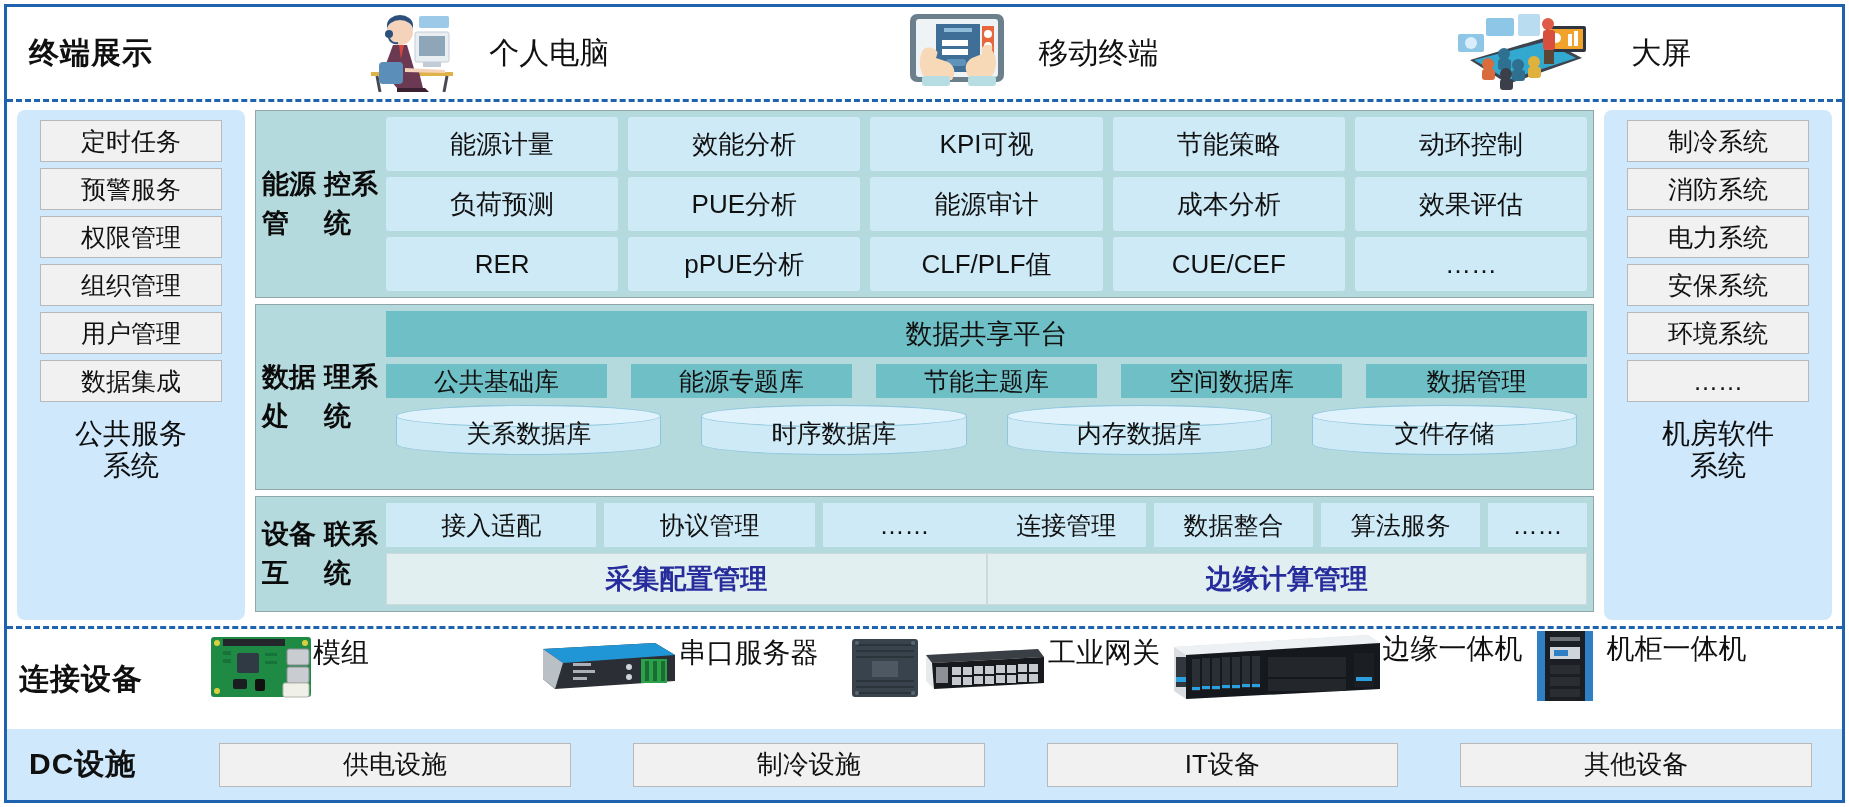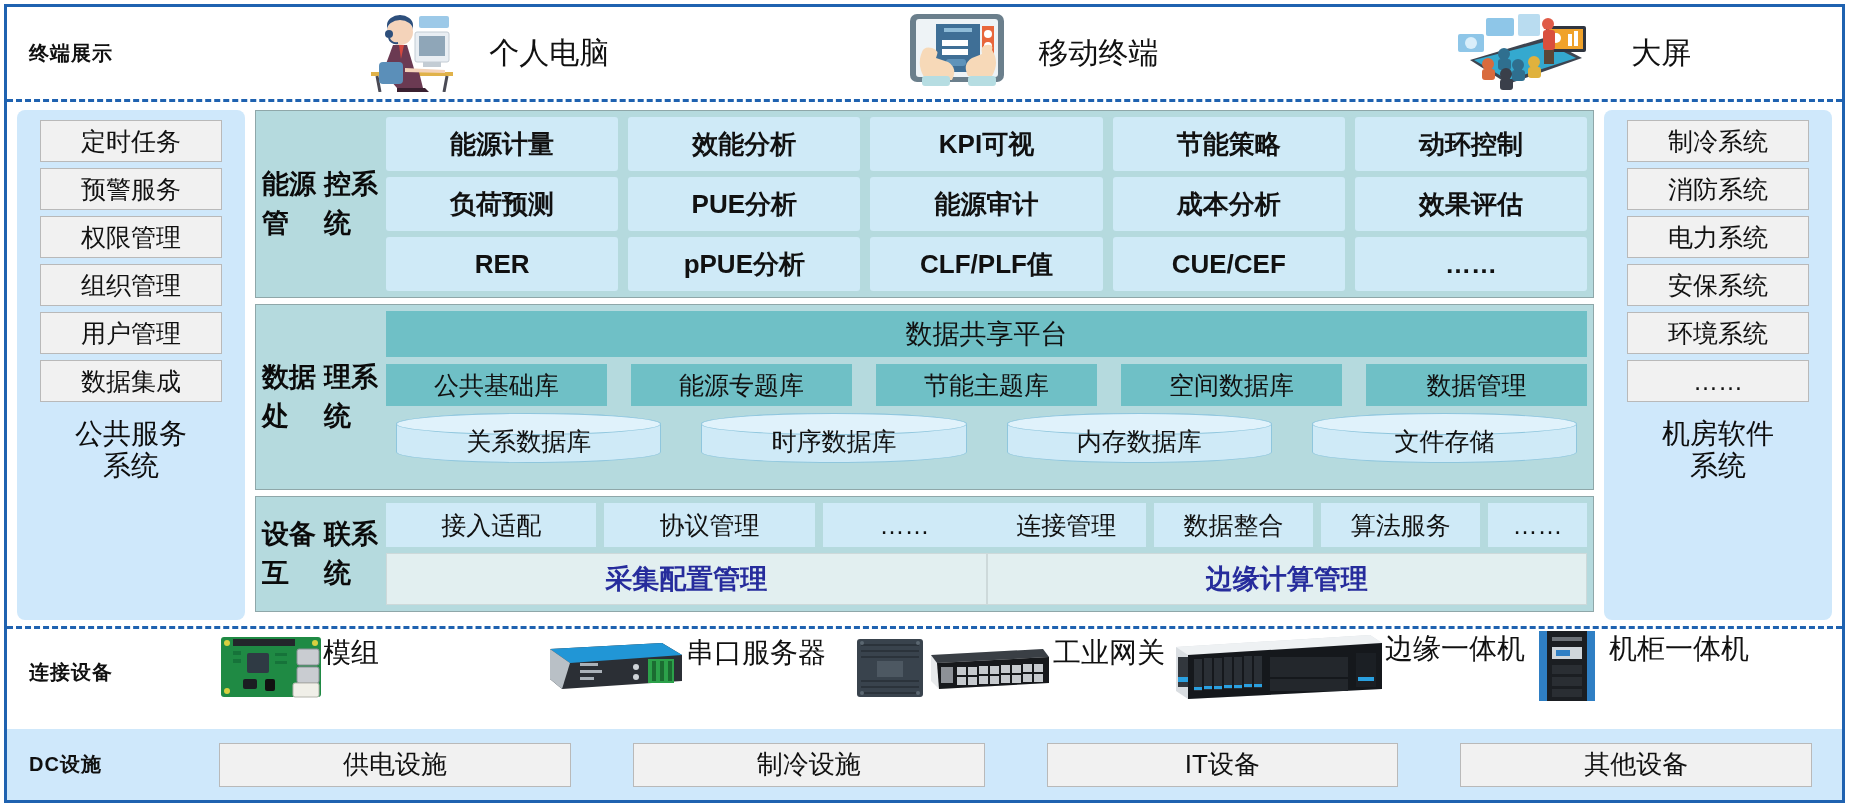--- a/index.html
+++ b/index.html
@@ -16,21 +16,21 @@
     background: #ffffff;
   }
 
   
   #row-terminal {
     position: absolute; left: 0; top: 0; width: 100%; height: 92px;
     display: flex; align-items: center;
   }
   .row-label {
     font-weight: bold; color: #101010;
-    font-size: 20px; letter-spacing: 1px;
+    font-size: 30px; letter-spacing: 1px;
     white-space: nowrap;
   }
   #row-terminal .row-label { margin-left: 22px; width: 180px; }
   .term-items { display: flex; flex: 1; align-items: center; }
   .term-item { display: flex; align-items: center; }
   .term-item .term-label {
     font-size: 30px; color: #111; margin-left: 16px; white-space: nowrap;
   }
   .term-icon { flex: none; }
 
@@ -69,36 +69,36 @@
   }
   .mod-title {
     width: 124px; flex: none; display: flex; flex-direction: row;
     align-items: center; justify-content: center;
     font-size: 27px; font-weight: bold; color: #0b0b0b; line-height: 1.45;
   }
   .mod-body { flex: 1; display: flex; flex-direction: column; }
 
   
   #ems-box { height: 188px; margin-bottom: 6px; }
-  .ems-row { display: flex; flex: 1; gap: 10px; margin-bottom: 6px; font-weight: bold; }
+  .ems-row { display: flex; flex: 1; gap: 10px; margin-bottom: 6px; }
   .ems-row:last-child { margin-bottom: 0; }
   .ems-cell {
     flex: 1; background: #cfeaf7;
     display: flex; align-items: center; justify-content: center;
     font-size: 26px; color: #111; border-radius: 3px;
   }
 
   
   #dps-box { height: 186px; margin-bottom: 6px; }
   .dsp-banner {
     height: 46px; background: #6fc0c6; margin-bottom: 7px;
     display: flex; align-items: center; justify-content: center;
     font-size: 27px; color: #111;
   }
-  .dsp-row2 { display: flex; gap: 24px; height: 42px; margin-bottom: 7px; }
+  .dsp-row2 { display: flex; gap: 24px; height: 34px; margin-bottom: 7px; }
   .dsp-cell {
     flex: 1; background: #6fc0c6;
     display: flex; align-items: center; justify-content: center;
     font-size: 25px; color: #111;
   }
   .dsp-row3 { display: flex; gap: 40px; height: 50px; padding: 0 10px; }
   .cyl {
     flex: 1; position: relative;
     background: #cfeaf7; border: 1px solid #8fc6dd;
     border-radius: 50% / 22%;
@@ -128,21 +128,21 @@
     font-size: 27px; font-weight: bold; color: #262c9c;
   }
   .dis-col.left .dis-top .dis-chip:nth-child(3) { flex: 0.78; }
   .dis-col.right .dis-top .dis-chip:nth-child(4) { flex: 0.62; }
 
   
   #row-devices {
     position: absolute; left: 0; top: 622px; width: 100%; height: 99px;
     display: flex; align-items: flex-start;
   }
-  #row-devices .row-label { margin-left: 22px; width: 190px; margin-top: 30px; }
+  #row-devices .row-label { margin-left: 12px; width: 190px; margin-top: 30px; }
   .dev-items { flex: 1; display: flex; align-items: flex-end; }
   .dev-item {
     flex: 1; display: flex; flex-direction: row; align-items: flex-start;
   }
   .dev-caption { font-size: 28px; color: #111; margin-top: 1px; white-space: nowrap; }
 
   
   #row-dc {
     position: absolute; left: 0; top: 722px; width: 100%; height: 71px;
     background: #cfe8fb; display: flex; align-items: center;

